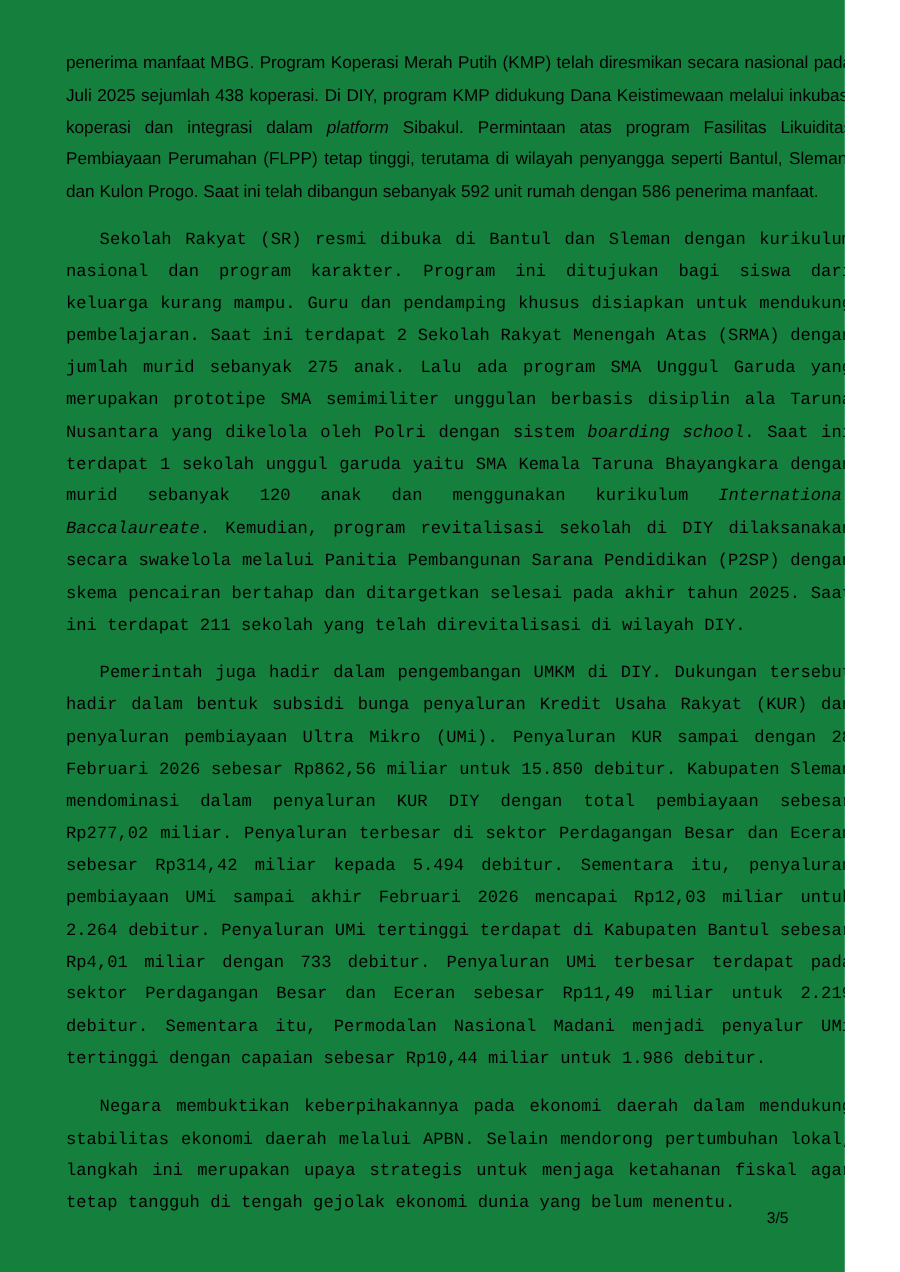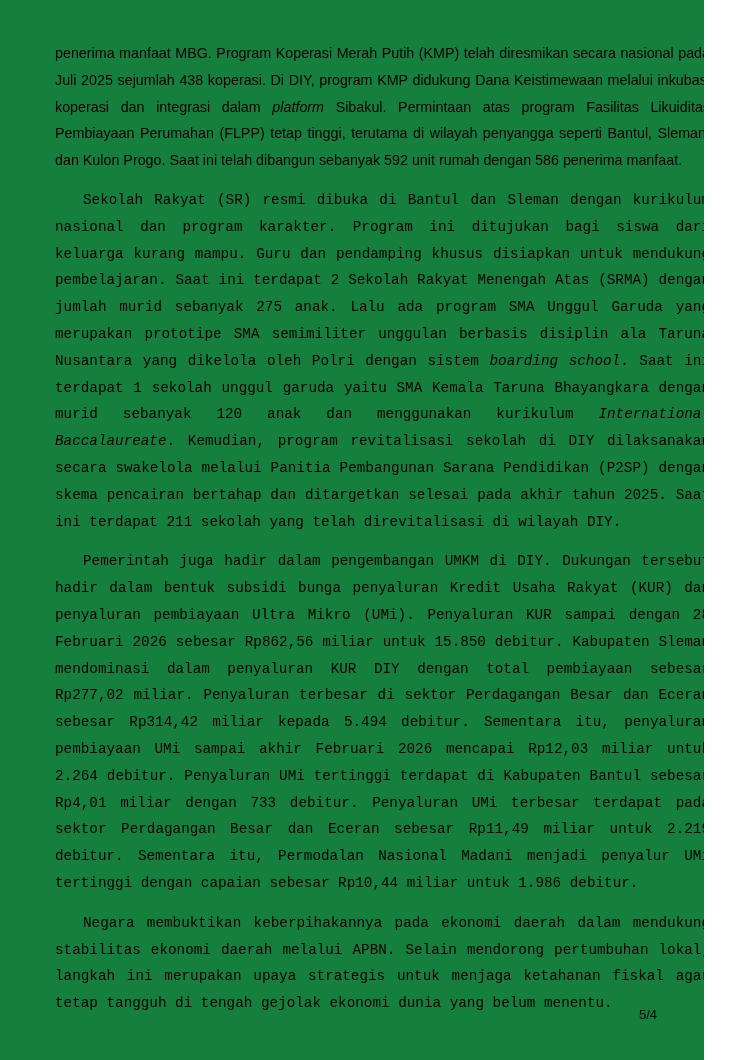--- a/index.html
+++ b/index.html
@@ -48,14 +48,14 @@
 </head>
 <body>
 
 <div class="page">
   <div class="text-block">
       <p class=""><span class="">penerima manfaat MBG. Program Koperasi Merah Putih (KMP) telah diresmikan secara nasional pada Juli 2025 sejumlah 438 koperasi. Di DIY, program KMP didukung Dana Keistimewaan melalui inkubasi koperasi dan integrasi dalam </span><span class="em">platform</span><span class=""> Sibakul. Permintaan atas program Fasilitas Likuiditas Pembiayaan Perumahan (FLPP) tetap tinggi, terutama di wilayah penyangga seperti Bantul, Sleman, dan Kulon Progo. Saat ini telah dibangun sebanyak 592 unit rumah dengan 586 penerima manfaat.</span></p>
       <p class="indent"><span class="">Sekolah Rakyat (SR) resmi dibuka di Bantul dan Sleman dengan kurikulum nasional dan program karakter. Program ini ditujukan bagi siswa dari keluarga kurang mampu. Guru dan pendamping khusus disiapkan untuk mendukung pembelajaran. Saat ini terdapat 2 Sekolah Rakyat Menengah Atas (SRMA) dengan jumlah murid sebanyak 275 anak. Lalu ada program SMA Unggul Garuda yang merupakan prototipe SMA semimiliter unggulan berbasis disiplin ala Taruna Nusantara yang dikelola oleh Polri dengan sistem </span><span class="em">boarding school</span><span class="">. Saat ini terdapat 1 sekolah unggul garuda yaitu SMA Kemala Taruna Bhayangkara dengan murid sebanyak 120 anak dan menggunakan kurikulum </span><span class="em">International Baccalaureate</span><span class="">. Kemudian, program revitalisasi sekolah di DIY dilaksanakan secara swakelola melalui Panitia Pembangunan Sarana Pendidikan (P2SP) dengan skema pencairan bertahap dan ditargetkan selesai pada akhir tahun 2025. Saat ini terdapat 211 sekolah yang telah direvitalisasi di wilayah DIY.</span></p>
       <p class="indent"><span class="">Pemerintah juga hadir dalam pengembangan UMKM di DIY. Dukungan tersebut hadir dalam bentuk subsidi bunga penyaluran Kredit Usaha Rakyat (KUR) dan penyaluran pembiayaan Ultra Mikro (UMi). Penyaluran KUR sampai dengan 28 Februari 2026 sebesar Rp862,56 miliar untuk 15.850 debitur. Kabupaten Sleman mendominasi dalam penyaluran KUR DIY dengan total pembiayaan sebesar Rp277,02 miliar. Penyaluran terbesar di sektor Perdagangan Besar dan Eceran sebesar Rp314,42 miliar kepada 5.494 debitur. Sementara itu, penyaluran pembiayaan UMi sampai akhir Februari 2026 mencapai Rp12,03 miliar untuk 2.264 debitur. Penyaluran UMi tertinggi terdapat di Kabupaten Bantul sebesar Rp4,01 miliar dengan 733 debitur. Penyaluran UMi terbesar terdapat pada sektor Perdagangan Besar dan Eceran sebesar Rp11,49 miliar untuk 2.219 debitur. Sementara itu, Permodalan Nasional Madani menjadi penyalur UMi tertinggi dengan capaian sebesar Rp10,44 miliar untuk 1.986 debitur.</span></p>
       <p class="indent"><span class="">Negara membuktikan keberpihakannya pada ekonomi daerah dalam mendukung stabilitas ekonomi daerah melalui APBN. Selain mendorong pertumbuhan lokal, langkah ini merupakan upaya strategis untuk menjaga ketahanan fiskal agar tetap tangguh di tengah gejolak ekonomi dunia yang belum menentu.</span></p>
     </div>
-  <div class="page-number">5/4</div>
+  <div class="page-number">3/5</div>
 </div>
 
 </body></html>

